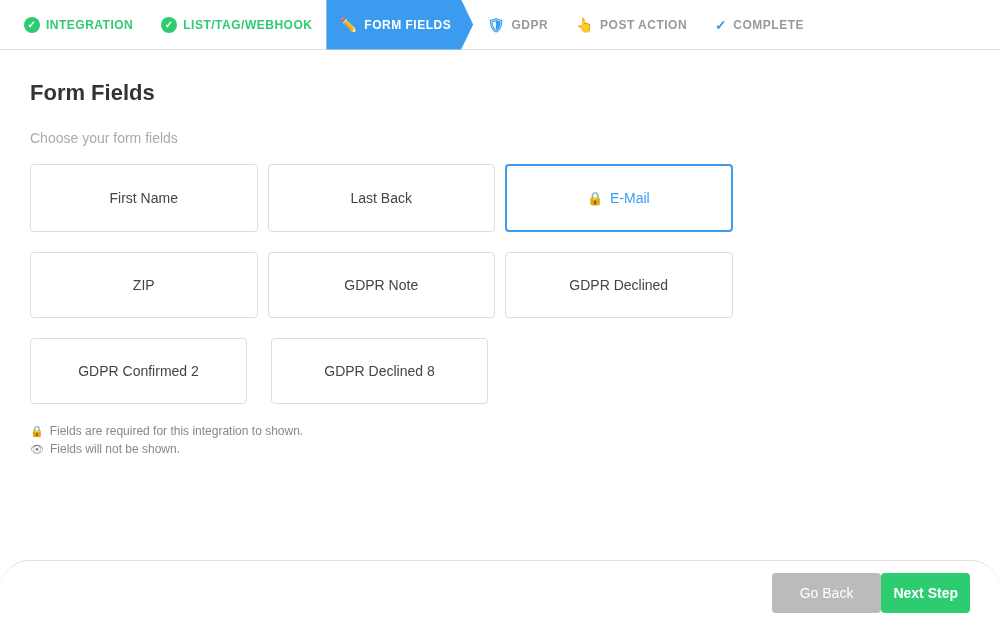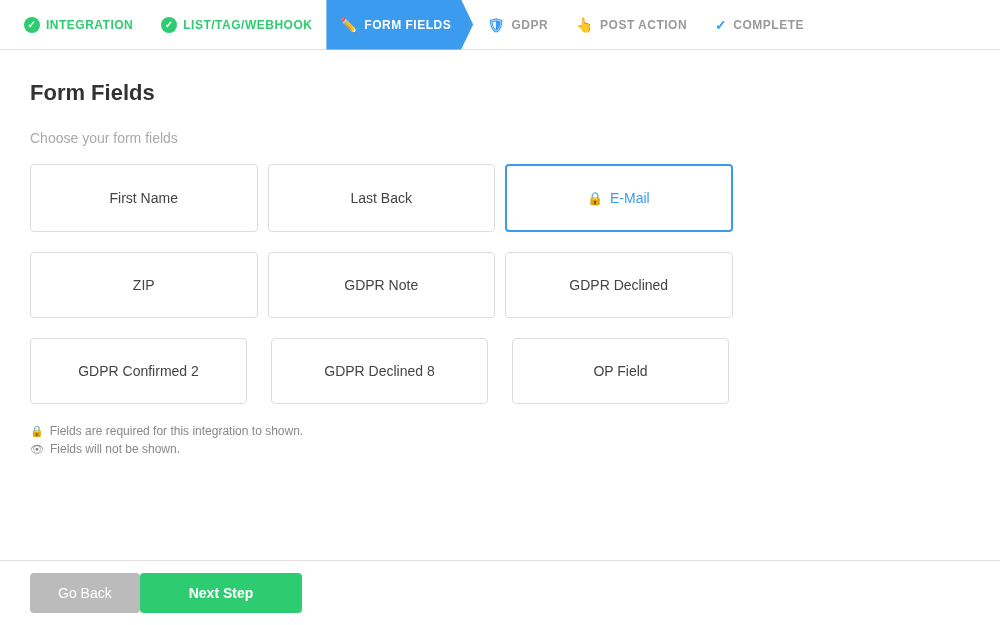--- a/index.html
+++ b/index.html
@@ -103,40 +103,41 @@
     }
 
     
     .footer {
       position: absolute;
       bottom: 0; left: 0; right: 0;
       height: 65px;
       border-top: 1px solid #e0e0e0;
       display: flex;
       align-items: center;
-      justify-content: flex-start;
+      justify-content: flex-end;
       padding: 0 30px;
       background: #fff;
+      border-radius: 29px;
     }
     .btn-back {
       background: #bbb;
       color: #fff;
       border: none;
       border-radius: 4px;
       padding: 12px 28px;
       font-size: 14px;
       cursor: pointer;
       font-weight: 500;
     }
     .btn-next {
       background: #2ecc71;
       color: #fff;
       border: none;
       border-radius: 4px;
-      padding: 12px 49px;
+      padding: 12px 12px;
       font-size: 14px;
       cursor: pointer;
       font-weight: 600;
     }
 
     
     .field-grid-last {
       display: grid;
       grid-template-columns: repeat(4, 1fr);
       gap: 24px;
@@ -202,23 +203,20 @@
       <span>GDPR Declined</span>
     </button>
   </div>
 
   <div class="field-grid-last">
     <button class="field-btn">
       <span>GDPR Confirmed 2</span>
     </button>
     <button class="field-btn">
       <span>GDPR Declined 8</span>
-    </button>
-    <button class="field-btn">
-      <span>OP Field</span>
     </button>
   </div>
 
   <div class="legend">
     <div class="legend-item">
       <span style="font-size:11px;">🔒</span>
       <span>Fields are required for this integration to shown.</span>
     </div>
     <div class="legend-item">
       <span style="font-size:11px;">👁</span>

